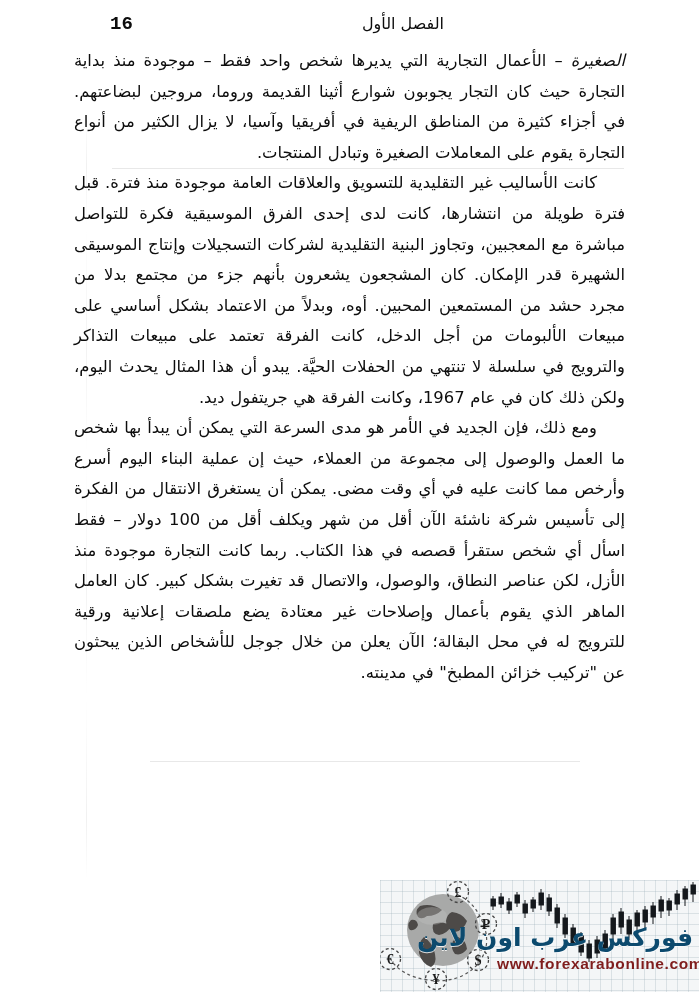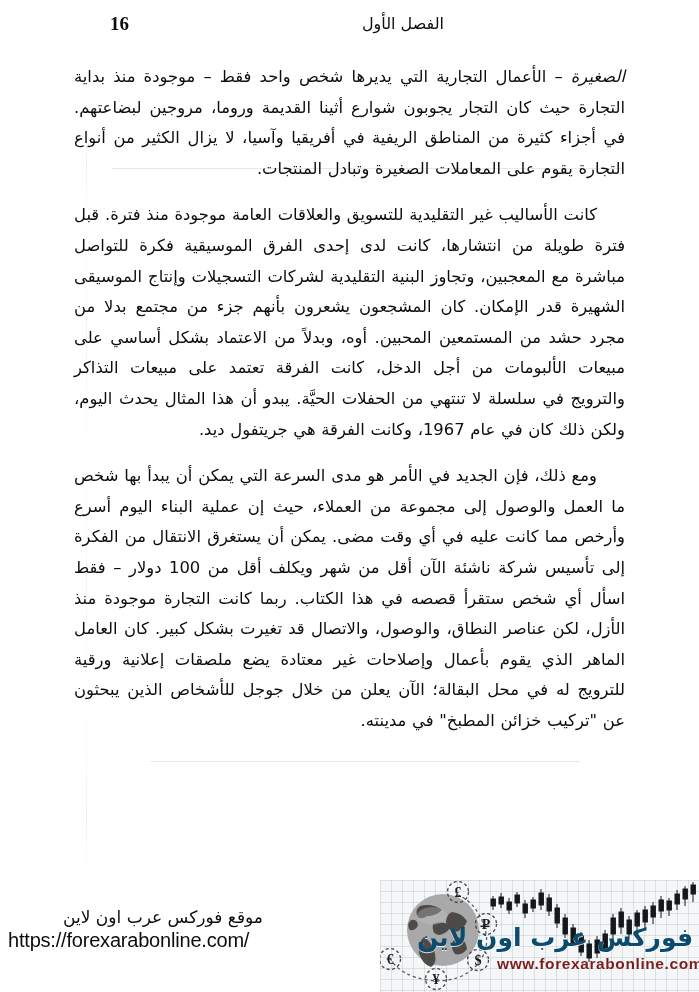--- a/index.html
+++ b/index.html
@@ -62,35 +62,35 @@
     font-weight: normal;
     letter-spacing: -0.3px;
     white-space: nowrap;
   }
   .runhead .pageno {
     position: absolute;
     left: 0;
     top: -1px;
     font-size: 19px;
     font-weight: bold;
-    font-family: Liberation Serif, serif;
+    font-family: Liberation Mono, monospace;
   }
 
   
   .body-col {
     position: absolute;
     top: 46px;
     right: 74px;
     width: 551px;
     direction: rtl;
     text-align: justify;
     text-align-last: right;
   }
   .para {
-    margin: 16px 0 0 0;
+    margin: 0 0 0 0;
     font-size: 16.4px;
     line-height: 30.6px;
     letter-spacing: -0.15px;
     word-spacing: 0.5px;
     text-align: justify;
     text-justify: inter-word;
   }
   .para.indent { text-indent: 28px; }
   .para .it {
     font-style: italic;
@@ -187,24 +187,20 @@
   <div class="body-col">
 
     <p class="para"><span class="it">الصغيرة</span><span> – الأعمال التجارية التي يديرها شخص واحد فقط – موجودة منذ بداية التجارة حيث كان التجار يجوبون شوارع أثينا القديمة وروما، مروجين لبضاعتهم. في أجزاء كثيرة من المناطق الريفية في أفريقيا وآسيا، لا يزال الكثير من أنواع التجارة يقوم على المعاملات الصغيرة وتبادل المنتجات.</span></p>
 
     <p class="para indent">كانت الأساليب غير التقليدية للتسويق والعلاقات العامة موجودة منذ فترة. قبل فترة طويلة من انتشارها، كانت لدى إحدى الفرق الموسيقية فكرة للتواصل مباشرة مع المعجبين، وتجاوز البنية التقليدية لشركات التسجيلات وإنتاج الموسيقى الشهيرة قدر الإمكان. كان المشجعون يشعرون بأنهم جزء من مجتمع بدلا من مجرد حشد من المستمعين المحبين. أوه، وبدلاً من الاعتماد بشكل أساسي على مبيعات الألبومات من أجل الدخل، كانت الفرقة تعتمد على مبيعات التذاكر والترويج في سلسلة لا تنتهي من الحفلات الحيَّة. يبدو أن هذا المثال يحدث اليوم، ولكن ذلك كان في عام 1967، وكانت الفرقة هي جريتفول ديد.</p>
 
     <p class="para indent">ومع ذلك، فإن الجديد في الأمر هو مدى السرعة التي يمكن أن يبدأ بها شخص ما العمل والوصول إلى مجموعة من العملاء، حيث إن عملية البناء اليوم أسرع وأرخص مما كانت عليه في أي وقت مضى. يمكن أن يستغرق الانتقال من الفكرة إلى تأسيس شركة ناشئة الآن أقل من شهر ويكلف أقل من 100 دولار – فقط اسأل أي شخص ستقرأ قصصه في هذا الكتاب. ربما كانت التجارة موجودة منذ الأزل، لكن عناصر النطاق، والوصول، والاتصال قد تغيرت بشكل كبير. كان العامل الماهر الذي يقوم بأعمال وإصلاحات غير معتادة يضع ملصقات إعلانية ورقية للترويج له في محل البقالة؛ الآن يعلن من خلال جوجل للأشخاص الذين يبحثون عن "تركيب خزائن المطبخ" في مدينته.</p>
 
   </div>
 
-  <div class="credit">
-    <div class="ar">موقع فوركس عرب اون لاين</div>
-    <div class="url">https://forexarabonline.com/</div>
-  </div>
 
   <div class="banner">
     <div class="grid"></div>
 
     <svg viewBox="0 0 319 112" width="319" height="112">
 
       <g>
         <circle cx="63" cy="50" r="36" fill="#a8a9a8"></circle>
         <path d="M40 26 q12 -3 22 4 q-6 6 -15 6 q-5 4 -9 1 q-4 -6 2 -11 z
                  M53 44 q10 -4 18 2 q-4 8 -12 9 q-8 -1 -6 -11 z

